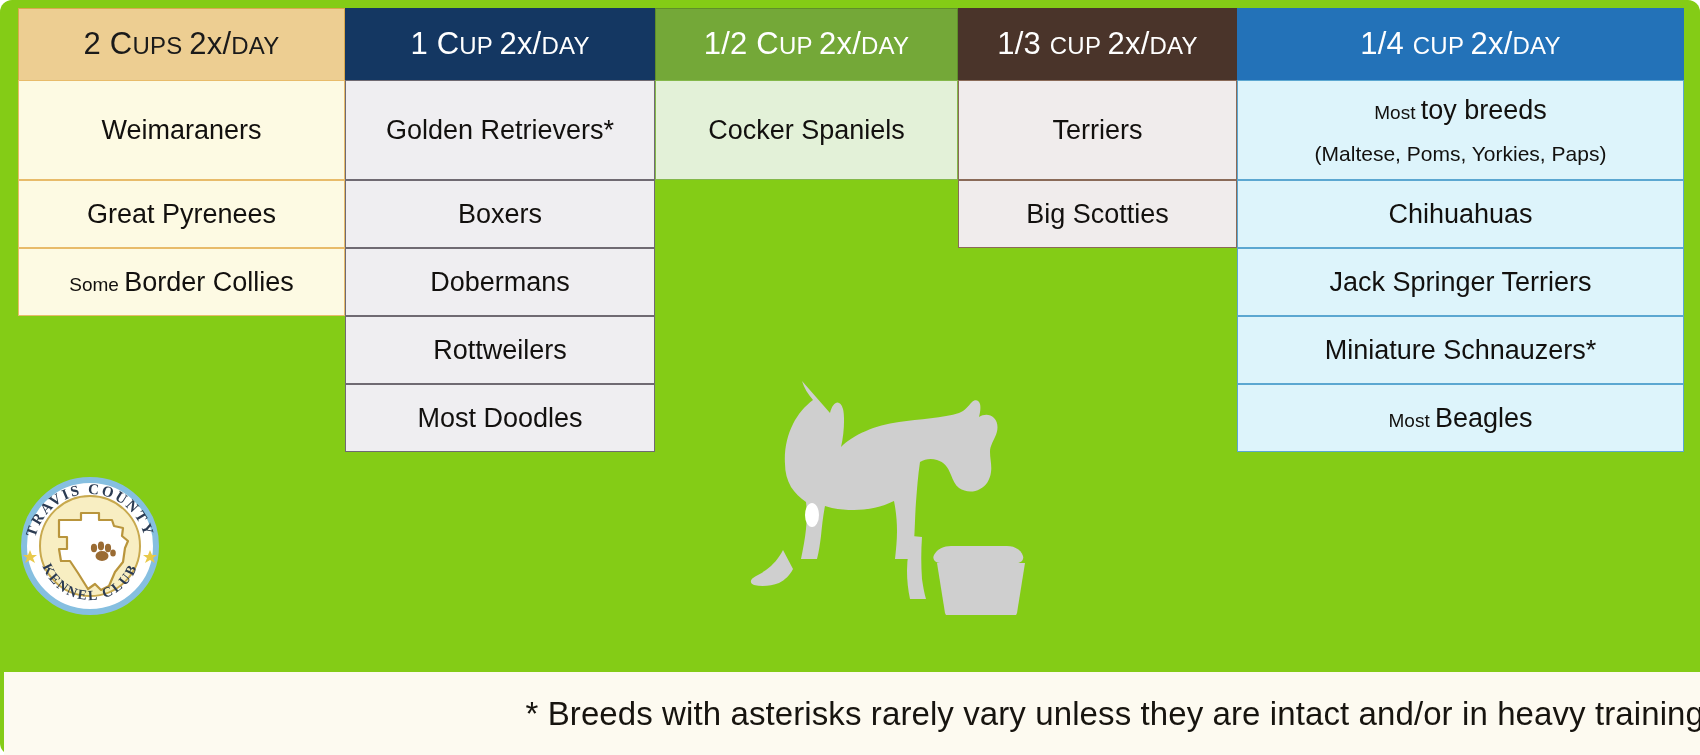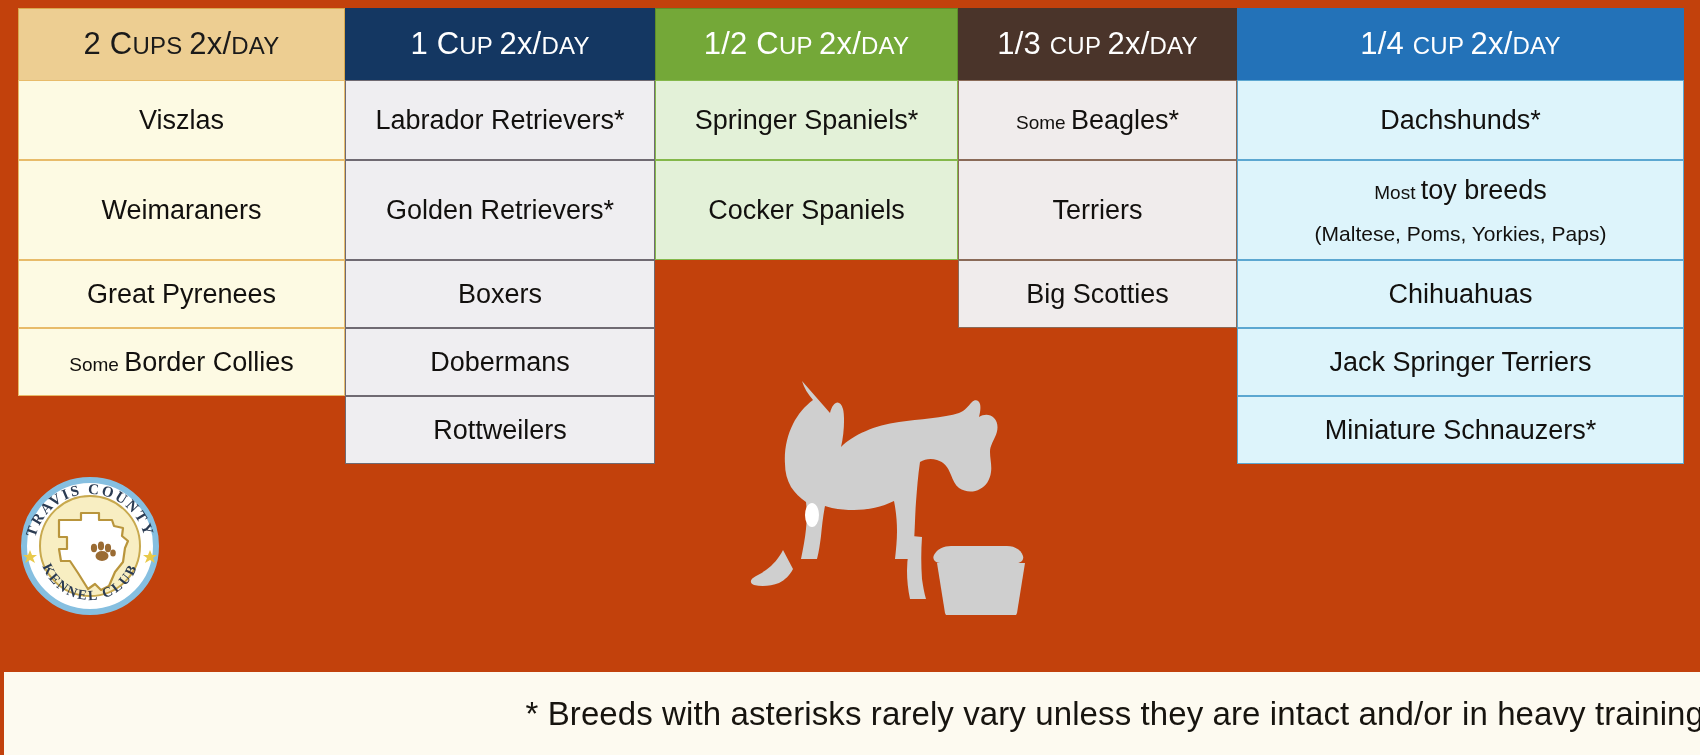--- a/index.html
+++ b/index.html
@@ -13,21 +13,22 @@
     font-family: "Liberation Sans", sans-serif;
     overflow: hidden;
     position: relative;
   }
 
   
   #stage {
     position: relative;
     width: 1700px;
     height: 755px;
-    background: #c2410c;
+    background: #84cc16;
+    border-radius: 12px;
   }
 
   
   #dog-art {
     position: absolute;
     left: 690px;
     top: 365px;
     width: 390px;
     height: 250px;
     pointer-events: none;
@@ -172,27 +173,20 @@
         <th class="hdr h-brown">
           <span class="big">1/3 </span><span class="sc">CUP </span><span class="big">2x</span><span class="big">/</span><span class="sc">DAY</span>
         </th>
         <th class="hdr h-blue">
           <span class="big">1/4 </span><span class="sc">CUP </span><span class="big">2x</span><span class="big">/</span><span class="sc">DAY</span>
         </th>
       </tr>
     </thead>
     <tbody>
 
-      <tr class="r-std">
-        <td class="cell c-tan"><span class="qual"></span><span class="emph">Viszlas</span></td>
-        <td class="cell c-gray"><span class="qual"></span><span class="emph">Labrador Retrievers*</span></td>
-        <td class="cell c-green"><span class="qual"></span><span class="emph">Springer Spaniels*</span></td>
-        <td class="cell c-brown"><span class="qual">Some </span><span class="emph">Beagles*</span></td>
-        <td class="cell c-blue"><span class="qual"></span><span class="emph">Dachshunds*</span></td>
-      </tr>
 
       <tr class="r-tall">
         <td class="cell c-tan"><span class="qual"></span><span class="emph">Weimaraners</span></td>
         <td class="cell c-gray"><span class="qual"></span><span class="emph">Golden Retrievers*</span></td>
         <td class="cell c-green"><span class="qual"></span><span class="emph">Cocker Spaniels</span></td>
         <td class="cell c-brown"><span class="qual"></span><span class="emph">Terriers</span></td>
         <td class="cell c-blue"><span class="qual">Most </span><span class="emph">toy breeds</span><span class="sub">(Maltese, Poms, Yorkies, Paps)</span></td>
       </tr>
 
       <tr class="r-short">
@@ -213,20 +207,27 @@
 
       <tr class="r-short">
         <td class="empty"></td>
         <td class="cell c-gray"><span class="qual"></span><span class="emph">Rottweilers</span></td>
         <td class="empty"></td>
         <td class="empty"></td>
         <td class="cell c-blue"><span class="qual"></span><span class="emph">Miniature Schnauzers*</span></td>
       </tr>
 
 
+      <tr class="r-short">
+        <td class="empty"></td>
+        <td class="cell c-gray"><span class="qual"></span><span class="emph">Most Doodles</span></td>
+        <td class="empty"></td>
+        <td class="empty"></td>
+        <td class="cell c-blue"><span class="qual">Most </span><span class="emph">Beagles</span></td>
+      </tr>
     </tbody>
   </table>
 
   <svg id="club-logo" viewBox="0 0 148 148">
     <defs>
       <path id="arc-top" d="M 18,80 A 56,56 0 0 1 130,80" fill="none"></path>
       <path id="arc-bot" d="M 24,80 A 50,50 0 0 0 124,80" fill="none"></path>
     </defs>
     <circle cx="74" cy="76" r="66" fill="#ffffff" stroke="#86bfe0" stroke-width="6"></circle>
     <circle cx="74" cy="76" r="50" fill="#f8eec2" stroke="#c8a94e" stroke-width="2"></circle>

